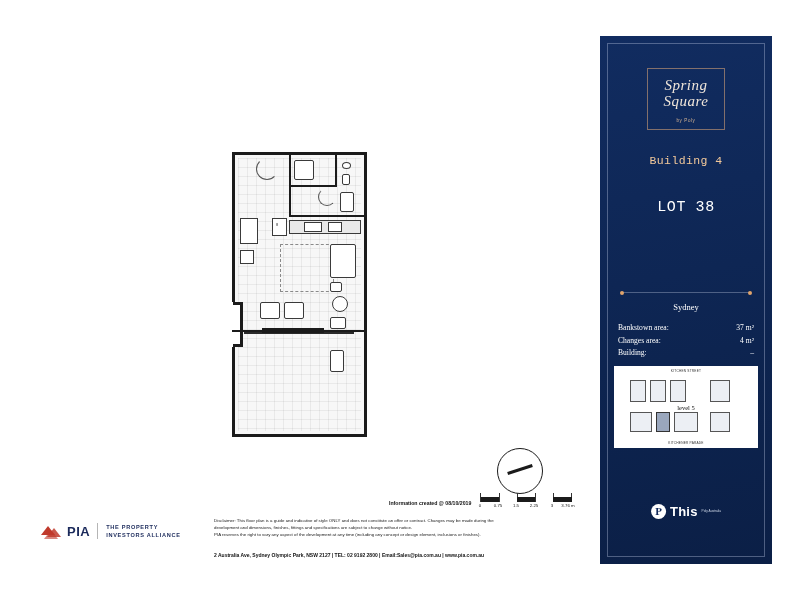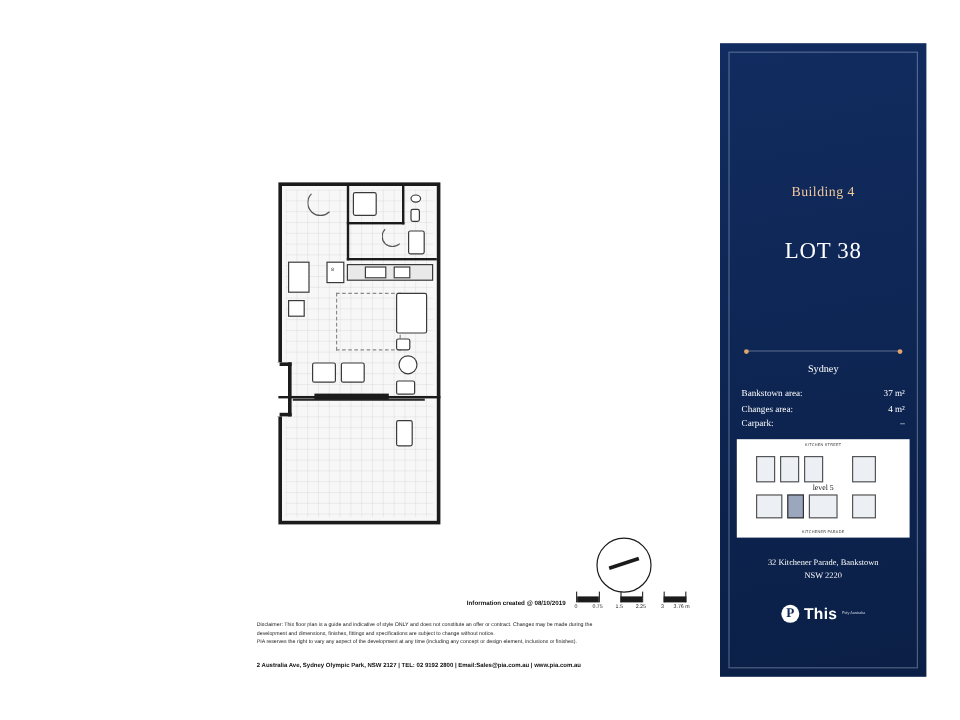--- a/index.html
+++ b/index.html
@@ -293,31 +293,31 @@
     transform: translateX(-50%);
     font-size: 4.5px;
     color: #d8b694;
     letter-spacing: .6px;
   }
 
   .bld {
     position: absolute;
     left: 0; right: 0;
     top: 118px;
-    font-family: Liberation Serif, serif;
+    font-family: Liberation Mono, monospace;
     font-size: 11.5px;
     color: #f2c89a;
     letter-spacing: .4px;
   }
   .lot {
     position: absolute;
     left: 0; right: 0;
     top: 163px;
-    font-family: Liberation Serif, serif;
-    font-size: 19px;
+    font-family: Liberation Mono, monospace;
+    font-size: 15px;
     color: #ffffff;
     letter-spacing: .6px;
   }
 
   .divider {
     position: absolute;
     left: 22px;
     right: 22px;
     top: 256px;
     height: 1px;
@@ -524,67 +524,82 @@
     </div>
   </div>
 
   <div class="disclaimer">
     <p>Disclaimer: This floor plan is a guide and indicative of style ONLY and does not constitute an offer or contract. Changes may be made during the</p>
     <p>development and dimensions, finishes, fittings and specifications are subject to change without notice.</p>
     <p>PIA reserves the right to vary any aspect of the development at any time (including any concept or design element, inclusions or finishes).</p>
   </div>
   <div class="addressline">2 Australia Ave, Sydney Olympic Park, NSW 2127 | TEL: 02 9192 2800 | Email:Sales@pia.com.au | www.pia.com.au</div>
 
+  <div class="pia">
+    <div class="mark">
+      <svg width="26" height="26" viewBox="0 0 26 26" aria-hidden="true">
+        <path d="M3 17 L10 8 L17 17 Z" fill="#c0392b"></path>
+        <path d="M9 19 L16 10 L23 19 Z" fill="#c0392b" opacity="0.85"></path>
+        <path d="M6 21 L13 12 L20 21 Z" fill="#c0392b" opacity="0.6"></path>
+      </svg>
+    </div>
+    <div class="brand">PIA</div>
+    <div class="txt">
+      <div>THE PROPERTY</div>
+      <div>INVESTORS ALLIANCE</div>
+    </div>
+  </div>
 </div>
 
 <div class="panel">
   <div class="panel-inner"></div>
   <div class="panel-content">
 
+    <div class="logo-box">
+      <div class="logo-spring">Spring</div>
+      <div class="logo-square">Square</div>
+      <div class="logo-by">by Poly</div>
+    </div>
 
     <div class="bld">Building 4</div>
     <div class="lot">LOT 38</div>
 
     <div class="divider"></div>
 
     <div class="dwelling">Sydney</div>
 
     <div class="areas">
       <div class="row">
         <span class="k">Bankstown area:</span>
         <span class="v">37 m²</span>
       </div>
       <div class="row">
         <span class="k">Changes area:</span>
         <span class="v">4 m²</span>
       </div>
       <div class="row">
-        <span class="k">Carpark:</span>
+        <span class="k">Building:</span>
         <span class="v">–</span>
       </div>
     </div>
 
     <div class="keyplan">
       <div class="kp-street-top">KITCHEN STREET</div>
       <div class="kp-street-bot">KITCHENER PARADE</div>
       <div class="kp-level">level 5</div>
       <div class="kp-shape" style="left:16px; top:14px; width:16px; height:22px;"></div>
       <div class="kp-shape" style="left:36px; top:14px; width:16px; height:22px;"></div>
       <div class="kp-shape" style="left:56px; top:14px; width:16px; height:22px;"></div>
       <div class="kp-shape" style="left:96px; top:14px; width:20px; height:22px;"></div>
       <div class="kp-shape" style="left:16px; top:46px; width:22px; height:20px;"></div>
       <div class="kp-shape hl" style="left:42px; top:46px; width:14px; height:20px;"></div>
       <div class="kp-shape" style="left:60px; top:46px; width:24px; height:20px;"></div>
       <div class="kp-shape" style="left:96px; top:46px; width:20px; height:20px;"></div>
     </div>
 
-    <div class="panel-address">
-      <div>32 Kitchener Parade, Bankstown</div>
-      <div>NSW 2220</div>
-    </div>
 
     <div class="poly">
       <div class="pmark">P</div>
       <div class="pname">This</div>
       <div class="psub">Poly Australia</div>
     </div>
 
   </div>
 </div>
 

